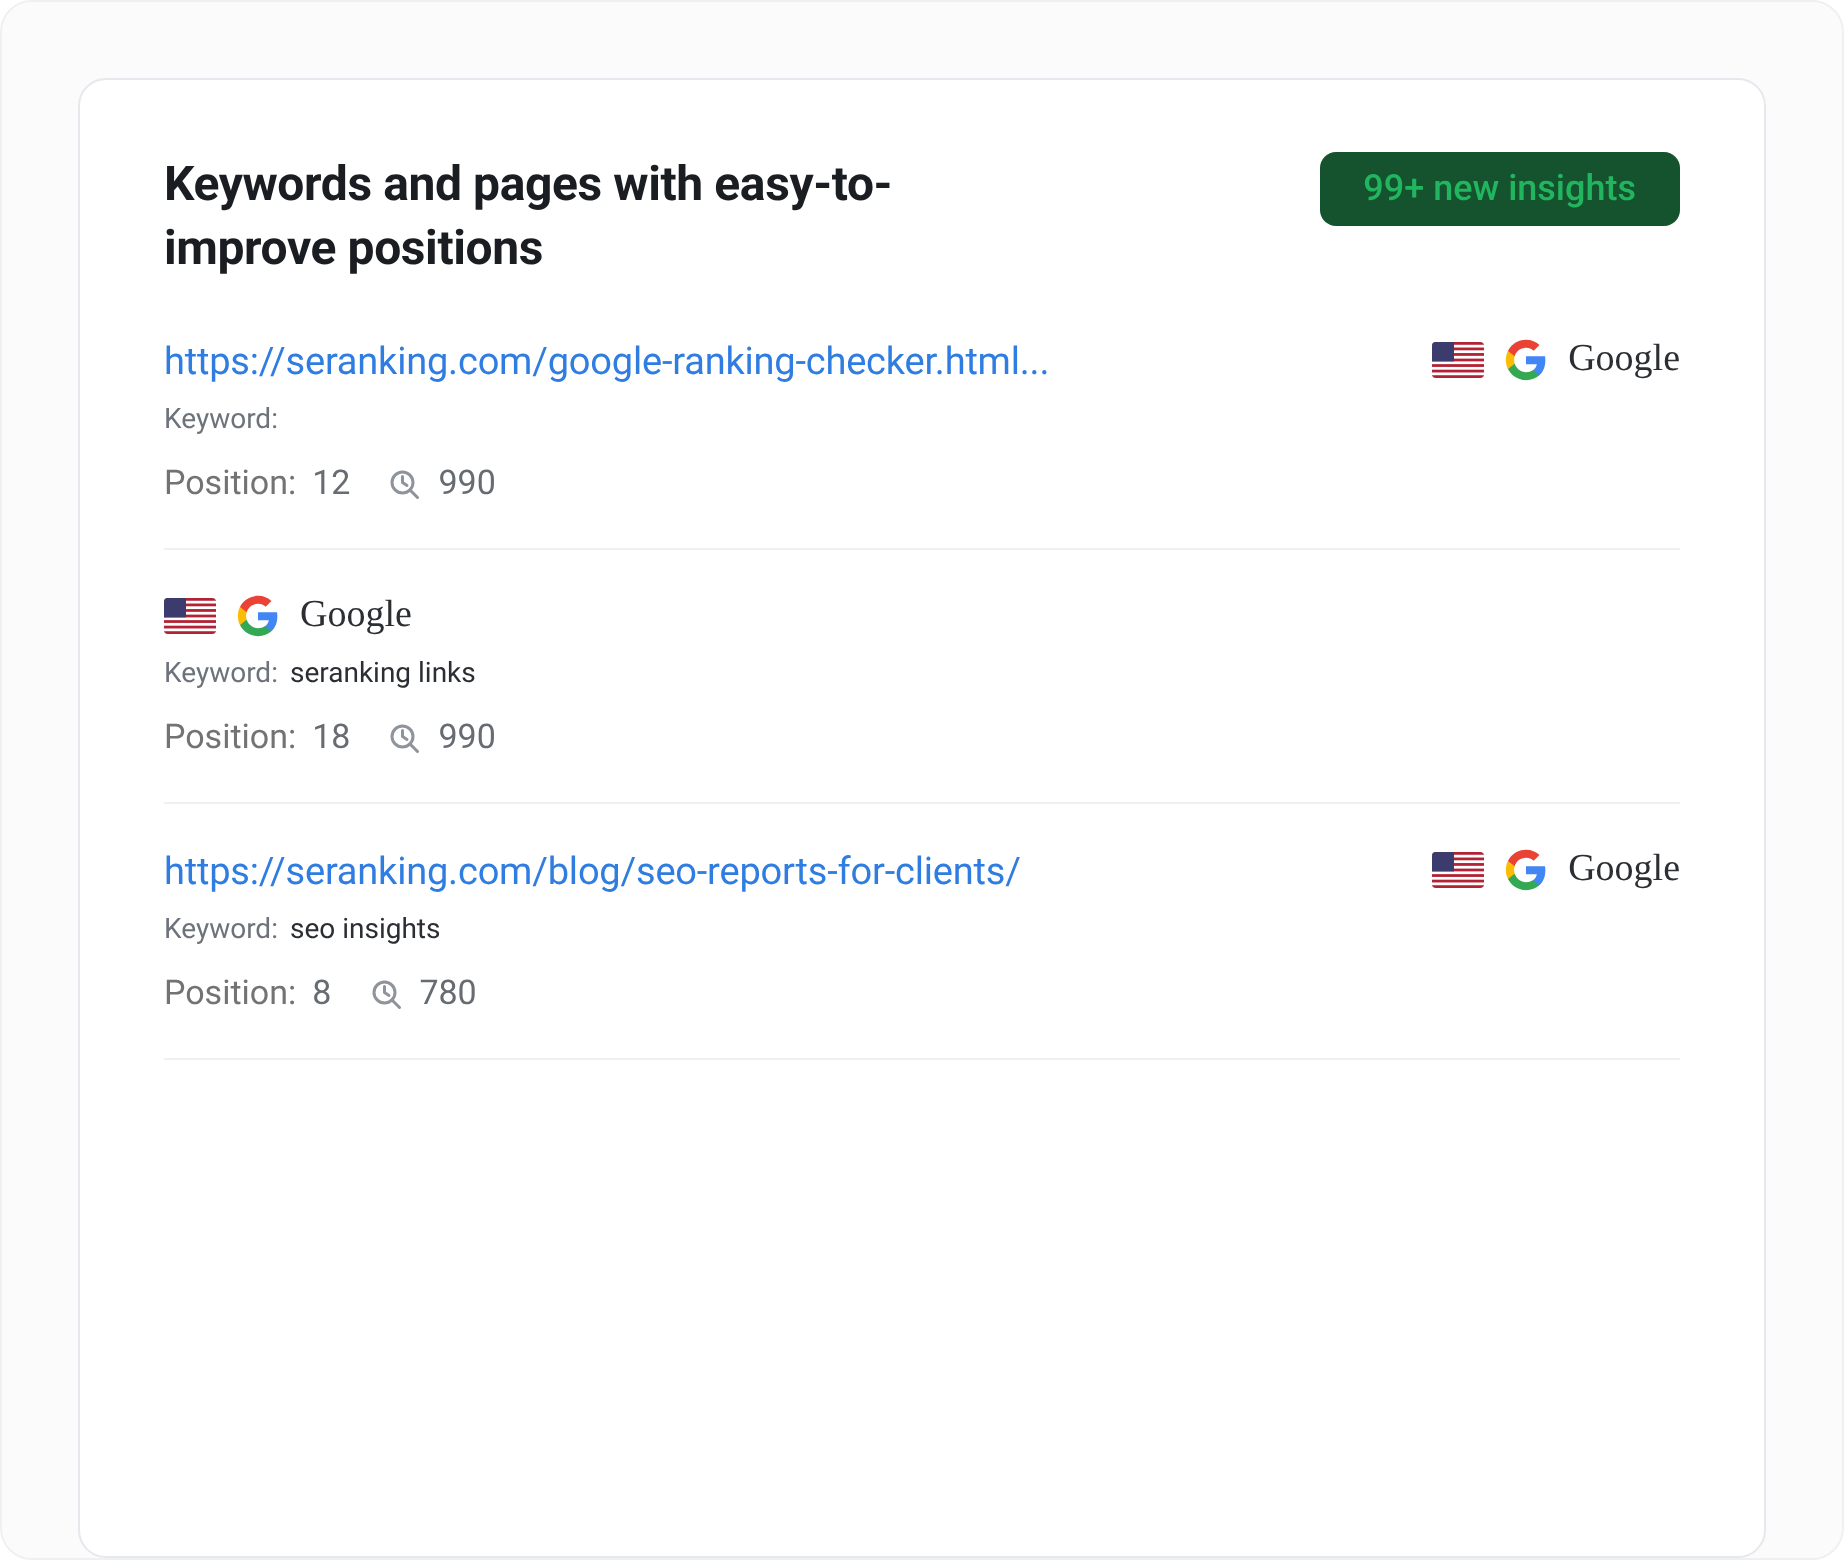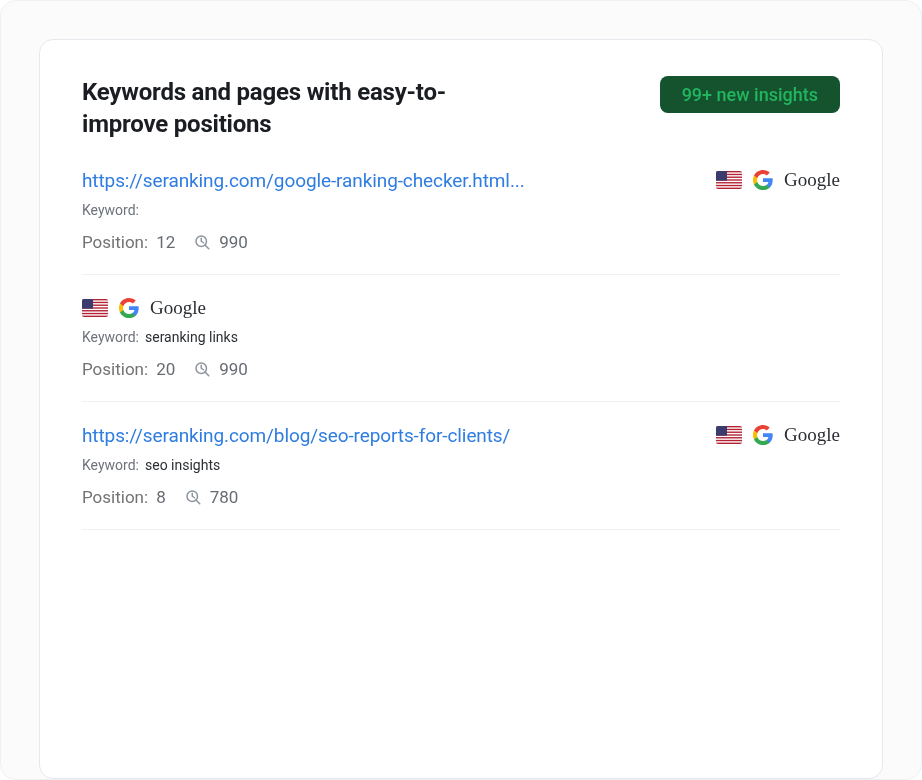--- a/index.html
+++ b/index.html
@@ -192,21 +192,21 @@
           </svg>
           <span class="engine-label">Google</span>
         </div>
       </div>
       <div class="kw-line">
         <span class="kw-label">Keyword:</span>
         <span class="kw-value">seranking links</span>
       </div>
       <div class="meta-line">
         <span class="meta-label">Position:</span>
-        <span class="meta-value">20</span>
+        <span class="meta-value">18</span>
         <svg class="click-icon" viewBox="0 0 24 24" fill="none" stroke="#8d949c" stroke-width="2" stroke-linecap="round" stroke-linejoin="round">
           <circle cx="11" cy="11" r="7"></circle>
           <path d="M11 7l0 4 3 2"></path>
           <path d="M16 16l5 5"></path>
         </svg>
         <span class="meta-value">990</span>
       </div>
     </div>
 
     <div class="insight-row">

